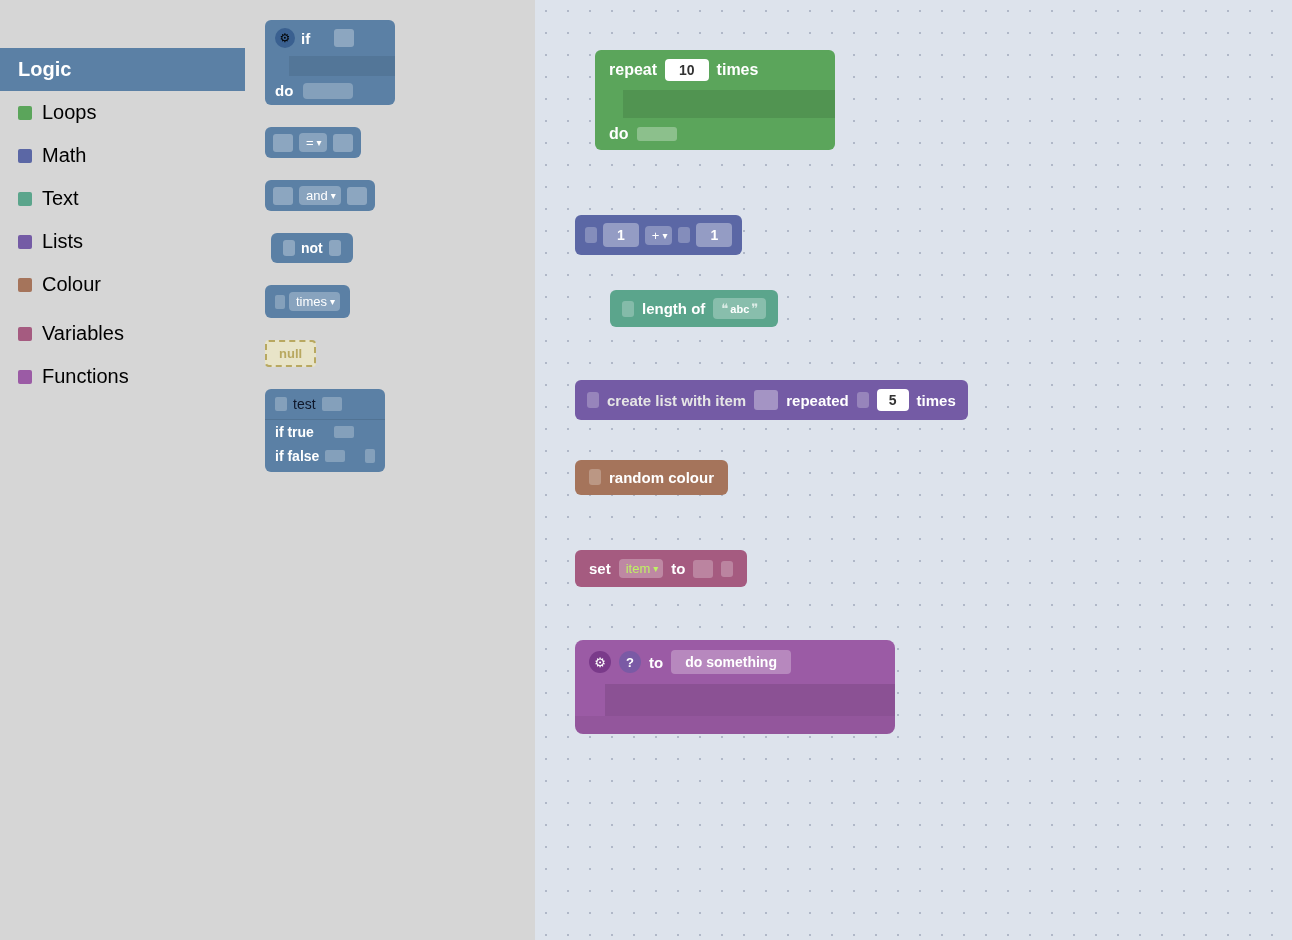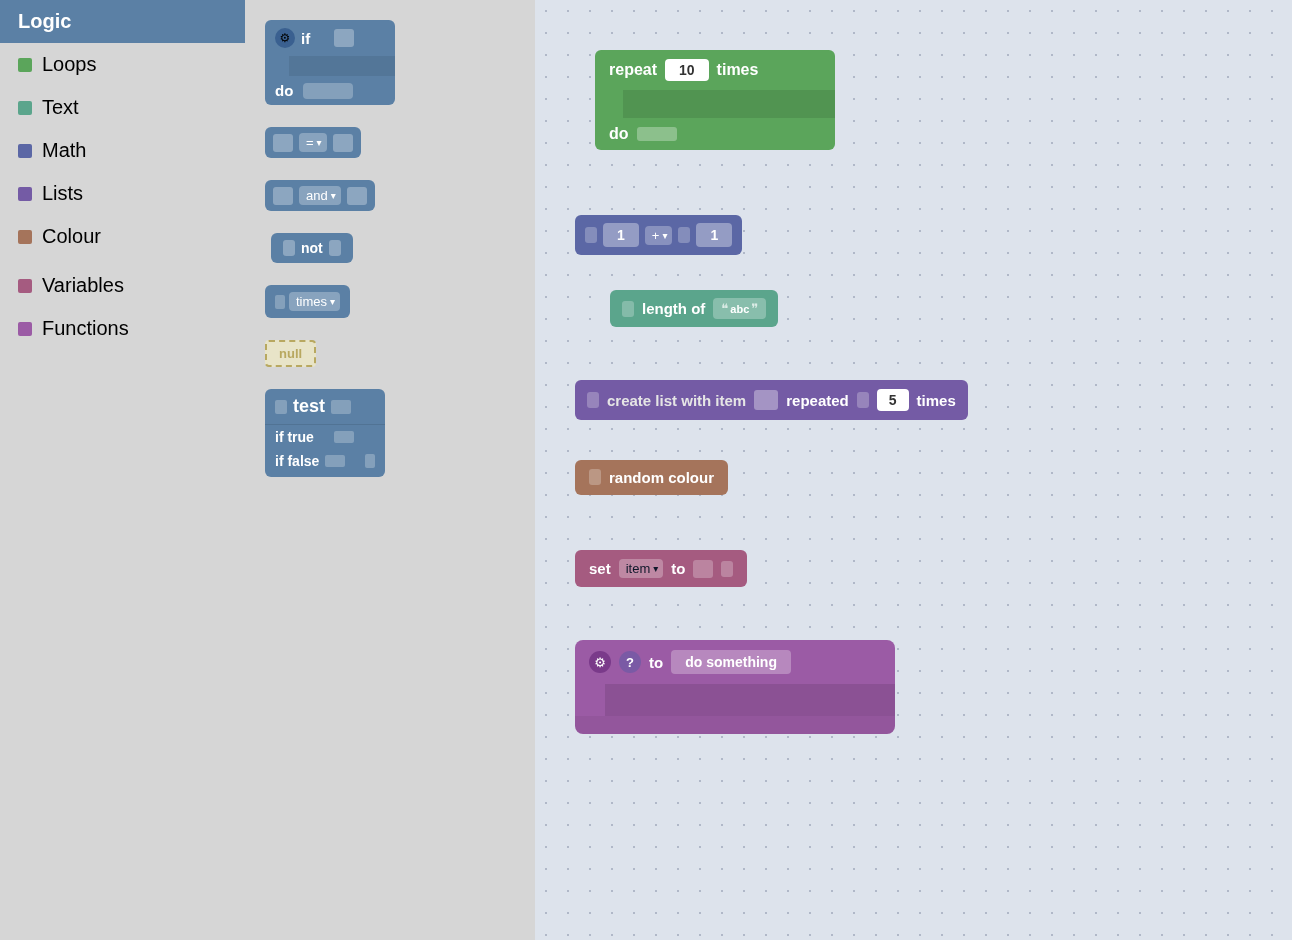--- a/index.html
+++ b/index.html
@@ -27,20 +27,21 @@
       font-size: 20px;
       cursor: pointer;
       display: flex;
       align-items: center;
       gap: 10px;
     }
     .sidebar-category.active {
       background: #5b80a5;
       color: white;
       font-weight: bold;
+      margin-top: 48px;
     }
     .sidebar-category .dot {
       width: 14px;
       height: 14px;
       border-radius: 2px;
       display: inline-block;
     }
 
     
     #block-panel {
@@ -117,26 +118,26 @@
 <div id="sidebar">
 
   <div class="sidebar-category active">
     <span>Logic</span>
   </div>
   <div class="sidebar-category">
     <span class="dot" style="background:#5ba55b;"></span>
     <span>Loops</span>
   </div>
   <div class="sidebar-category">
+    <span class="dot" style="background:#5b67a5;"></span>
+    <span>Math</span>
+  </div>
+  <div class="sidebar-category">
     <span class="dot" style="background:#5ba58c;"></span>
     <span>Text</span>
-  </div>
-  <div class="sidebar-category">
-    <span class="dot" style="background:#5b67a5;"></span>
-    <span>Math</span>
   </div>
   <div class="sidebar-category">
     <span class="dot" style="background:#745ba5;"></span>
     <span>Lists</span>
   </div>
   <div class="sidebar-category">
     <span class="dot" style="background:#a5745b;"></span>
     <span>Colour</span>
   </div>
   <div class="sidebar-category" style="margin-top:6px;">
@@ -208,21 +209,21 @@
   <div style="margin-left:10px;">
     <div class="null-blk">
       <span>null</span>
     </div>
   </div>
 
   <div style="margin-left:10px;">
     <div style="background:#5b80a5; border-radius:6px; display:inline-flex; flex-direction:column; min-width:120px;">
       <div style="display:flex; align-items:center; padding:7px 10px; gap:6px;">
         <div style="width:12px; height:14px; background:rgba(255,255,255,0.25); border-radius:2px;"></div>
-        <span style="color:#ffffff; font-weight:bold; font-size:18px;">test</span>
+        <span style="color:#0f172a; font-weight:normal; font-size:14px;">test</span>
         <div style="width:20px; height:14px; background:rgba(255,255,255,0.25); border-radius:2px;"></div>
       </div>
       <div style="display:flex; align-items:center; padding:4px 10px; gap:20px; border-top:1px solid rgba(0,0,0,0.1);">
         <span style="color:white; font-size:14px; font-weight:bold;">if true</span>
         <div style="width:20px; height:12px; background:rgba(255,255,255,0.25); border-radius:2px;"></div>
       </div>
       <div style="display:flex; align-items:center; padding:4px 10px 8px 10px; gap:6px;">
         <span style="color:white; font-size:14px; font-weight:bold;">if false</span>
         <div style="width:20px; height:12px; background:rgba(255,255,255,0.25); border-radius:2px;"></div>
         <div style="width:10px; height:14px; background:rgba(255,255,255,0.25); border-radius:2px; margin-left:auto;"></div>
@@ -297,21 +298,21 @@
   <div class="canvas-block" style="left:40px; top:460px;">
     <div style="display:inline-flex; align-items:flex-start; background:#a5745b; border-radius:6px; padding:9px 14px; gap:8px;">
       <div style="width:12px; height:16px; background:rgba(255,255,255,0.25); border-radius:3px;"></div>
       <span style="color:white; font-weight:bold; font-size:15px;">random colour</span>
     </div>
   </div>
 
   <div class="canvas-block" style="left:40px; top:550px;">
     <div style="display:inline-flex; align-items:center; background:#a55b80; border-radius:6px; padding:9px 14px; gap:8px;">
       <span style="color:white; font-weight:bold; font-size:15px;">set</span>
-      <div class="ddw" style="background:rgba(255,255,255,0.28); color:#0f172a;">
+      <div class="ddw" style="background:rgba(255,255,255,0.28); color:#bef264;">
         <span>item</span>
       </div>
       <span style="color:white; font-weight:bold; font-size:15px;">to</span>
       <div style="width:20px; height:18px; background:rgba(255,255,255,0.25); border-radius:3px;"></div>
       <div style="width:12px; height:16px; background:rgba(255,255,255,0.25); border-radius:3px;"></div>
     </div>
   </div>
 
   <div class="canvas-block" style="left:40px; top:640px;">
     <div style="background:#9b5ba5; border-radius:8px; display:inline-flex; flex-direction:column; min-width:320px;">

